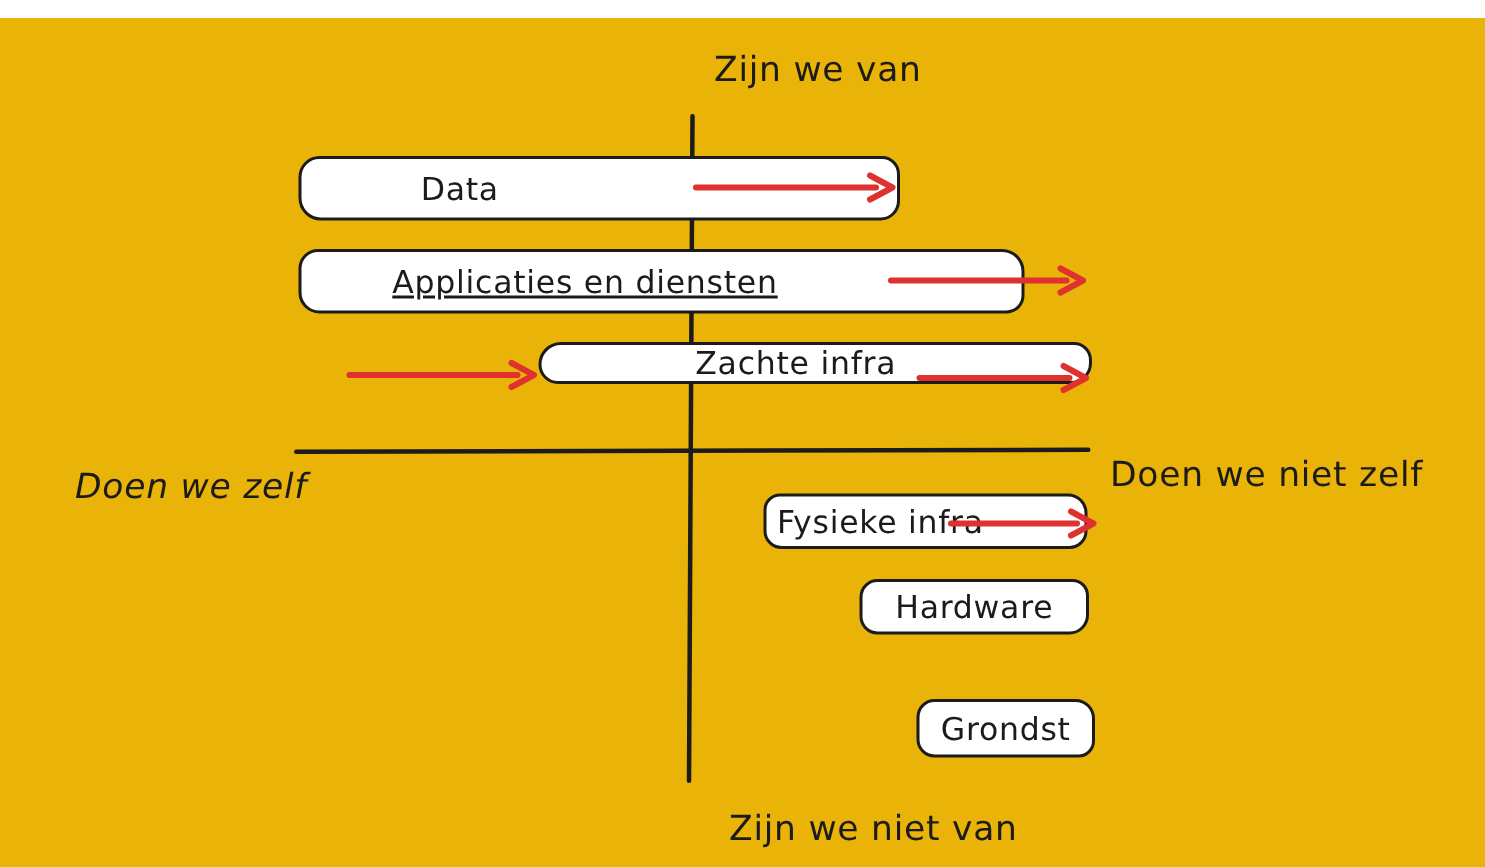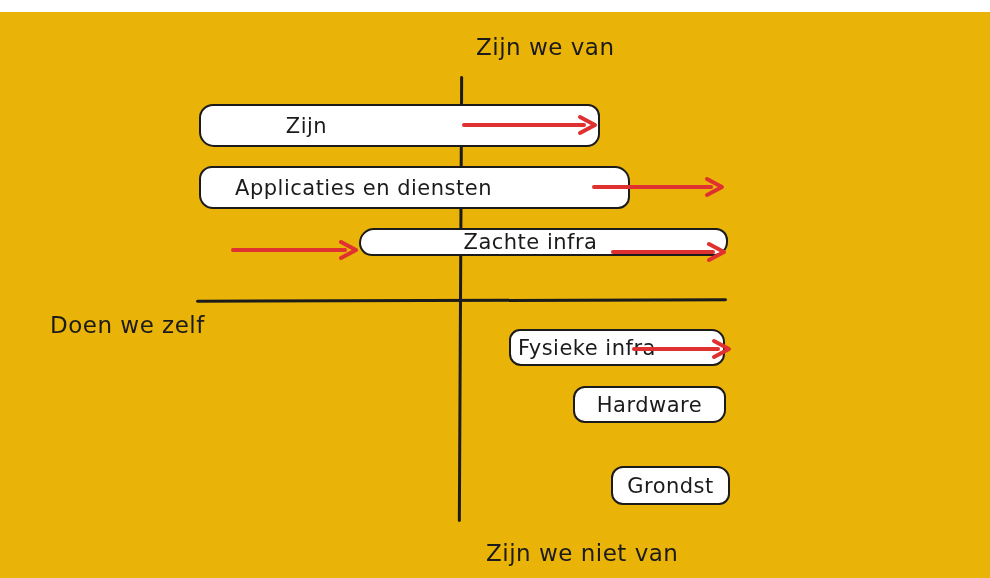--- a/index.html
+++ b/index.html
@@ -20,34 +20,34 @@
   .axis{position:absolute;background:var(--ink,#1b1b1b);z-index:1;}
   .axis.v{left:459px;top:64px;width:3px;height:446px;border-radius:2px;transform:rotate(0.3deg);}
   .axis.h{left:196px;top:287px;width:531px;height:3px;border-radius:2px;transform:rotate(-0.15deg);}
   
   .axis-label{
     position:absolute;z-index:2;
     font-size:23px;letter-spacing:0.5px;white-space:nowrap;
   }
   .axis-label.top{left:476px;top:22px;}
   .axis-label.bottom{left:486px;top:528px;}
-  .axis-label.left{left:50px;top:300px;}
+  .axis-label.left{left:50px;top:300px;font-style:italic;}
   .axis-label.right{left:740px;top:292px;}
   
   .box{
     position:absolute;z-index:2;
     background:#ffffff;
     border:2.5px solid var(--ink,#1b1b1b);
     display:flex;align-items:center;justify-content:center;
     box-sizing:border-box;
   }
   .box-label{font-size:21px;letter-spacing:0.5px;white-space:nowrap;}
   .box-data{left:199px;top:92px;width:401px;height:43px;border-radius:14px 12px 13px 15px;}
   .box-data .box-label{transform:translateX(-93px);}
-  .box-apps{left:199px;top:154px;width:431px;height:43px;border-radius:13px 15px 12px 14px;}
+  .box-apps{left:199px;top:154px;width:484px;height:43px;border-radius:13px 15px 12px 14px;text-decoration:underline;}
   .box-apps .box-label{transform:translateX(-51px);}
   .box-zachte{left:359px;top:216px;width:369px;height:28px;border-radius:15px 12px 14px 13px;}
   .box-zachte .box-label{transform:translateX(-13px);}
   .box-fysieke{left:509px;top:317px;width:216px;height:37px;border-radius:11px 13px 12px 12px;}
   .box-fysieke .box-label{transform:translateX(-30px);}
   .box-hardware{left:573px;top:374px;width:153px;height:37px;border-radius:12px 11px 13px 12px;text-align:center;}
   .box-grondst{left:611px;top:454px;width:119px;height:39px;border-radius:12px 13px 11px 12px;}
   
   .arrow{position:absolute;z-index:3;overflow:visible;}
   .arrow-stroke{
@@ -67,23 +67,24 @@
 <body>
 
 <div class="canvas">
 
   <div class="axis v"></div>
   <div class="axis h"></div>
 
   <div class="axis-label top">Zijn we van</div>
   <div class="axis-label bottom">Zijn we niet van</div>
   <div class="axis-label left">Doen we zelf</div>
+  <div class="axis-label right">Doen we niet zelf</div>
 
   <div class="box box-data">
-    <span class="box-label">Zijn</span>
+    <span class="box-label">Data</span>
   </div>
 
   <div class="box box-apps">
     <span class="box-label">Applicaties en diensten</span>
   </div>
 
   <div class="box box-zachte">
     <span class="box-label">Zachte infra</span>
   </div>
 

